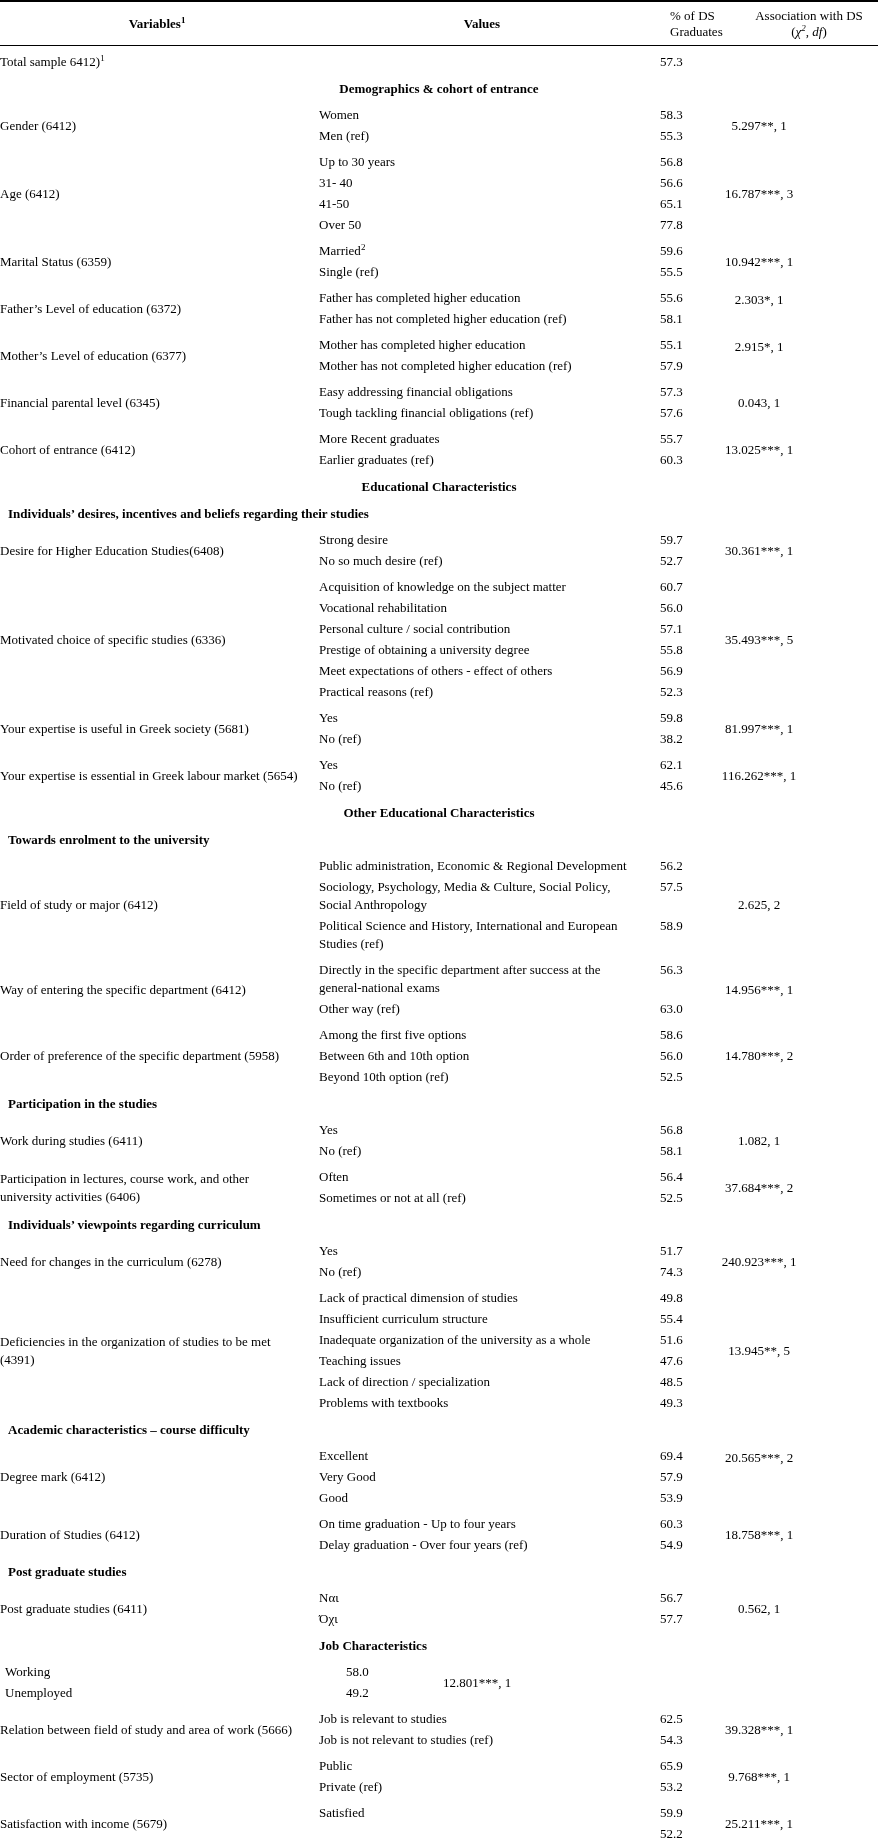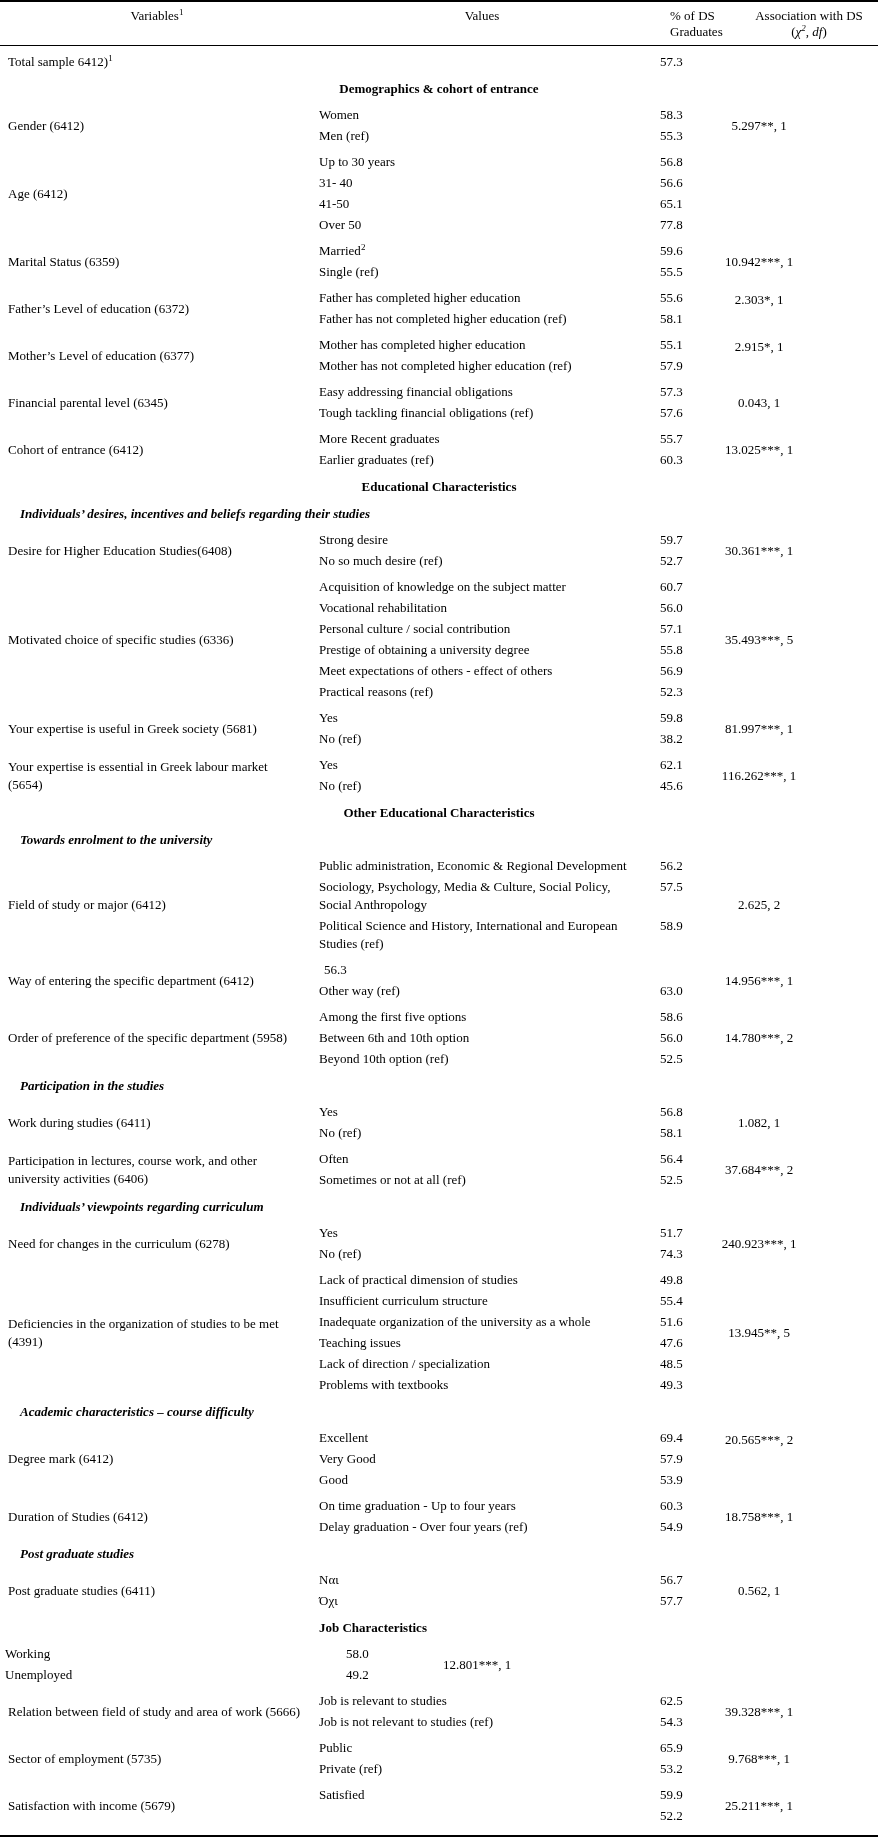--- a/index.html
+++ b/index.html
@@ -17,51 +17,51 @@
   
   .thead{
     display:grid;
     grid-template-columns:314px 336px 50px 178px;
     border-top:2px solid #000;
     border-bottom:1px solid #000;
     padding:6px 0 5px 0;
     line-height:16px;
   }
   .th{text-align:center;}
-  .th-var,.th-val{display:flex;justify-content:center;}
+  .th-var,.th-val{display:flex;align-items:center;justify-content:center;font-weight:bold;}
   .th-pct{padding-left:20px;white-space:nowrap;}
   .th-assoc{padding-left:40px;white-space:nowrap;}
 
   
   .tbody{border-bottom:2px solid #000;padding:3px 0 6px 0;}
   .group{display:grid;grid-template-columns:314px 386px 178px;padding:2.5px 0;}
   .cvar{
     display:flex;align-items:center;
-    padding:0 10px 0 8px;box-sizing:border-box;
+    padding:0 10px 0 0;box-sizing:border-box;
     line-height:18px;
   }
   .cvals{}
   .vrow{display:grid;grid-template-columns:336px 50px;padding:1.5px 0;}
   .vlabel{padding-left:5px;max-width:315px;line-height:18px;box-sizing:border-box;}
   .vpct{line-height:18px;padding-left:10px;align-self:start;}
   .cstat{
     display:flex;align-items:center;justify-content:center;
     padding-right:60px;box-sizing:border-box;
     line-height:18px;white-space:nowrap;
   }
   .cstat.stat-top{align-items:flex-start;padding-top:3px;}
 
   .sec{
     text-align:center;font-weight:bold;
     padding:5px 0 4px 0;line-height:18px;
   }
   .sec-left{text-align:left;padding-left:319px;}
   .subsec{
-    font-weight:bold;font-style:italic;
-    padding:5px 0 4px 8px;line-height:18px;margin-left:12px;
+    font-weight:bold;
+    padding:5px 0 4px 8px;line-height:18px;
   }
 </style>
 </head>
 <body>
 
 <div class="tbl">
 
   <div class="thead">
     <div class="th th-var">
       <span><span>Variables</span><sup>1</sup></span>
@@ -128,20 +128,23 @@
           </div>
           <div class="vrow">
             <div class="vlabel"><span>41-50</span></div>
             <div class="vpct">65.1</div>
           </div>
           <div class="vrow">
             <div class="vlabel"><span>Over 50</span></div>
             <div class="vpct">77.8</div>
           </div>
         </div>
+        <div class="cstat">
+          <span>16.787***, 3</span>
+        </div>
       </div>
       <div class="group">
         <div class="cvar">
           <span><span>Marital Status (6359)</span></span>
         </div>
         <div class="cvals">
           <div class="vrow">
             <div class="vlabel"><span>Married</span><sup>2</sup></div>
             <div class="vpct">59.6</div>
           </div>
@@ -339,20 +342,21 @@
         <div class="cstat">
           <span>2.625, 2</span>
         </div>
       </div>
       <div class="group">
         <div class="cvar">
           <span><span>Way of entering the specific department (6412)</span></span>
         </div>
         <div class="cvals">
           <div class="vrow">
+            <div class="vlabel"><span>Directly in the specific department after success at the general-national exams</span></div>
             <div class="vpct">56.3</div>
           </div>
           <div class="vrow">
             <div class="vlabel"><span>Other way (ref)</span></div>
             <div class="vpct">63.0</div>
           </div>
         </div>
         <div class="cstat">
           <span>14.956***, 1</span>
         </div>

